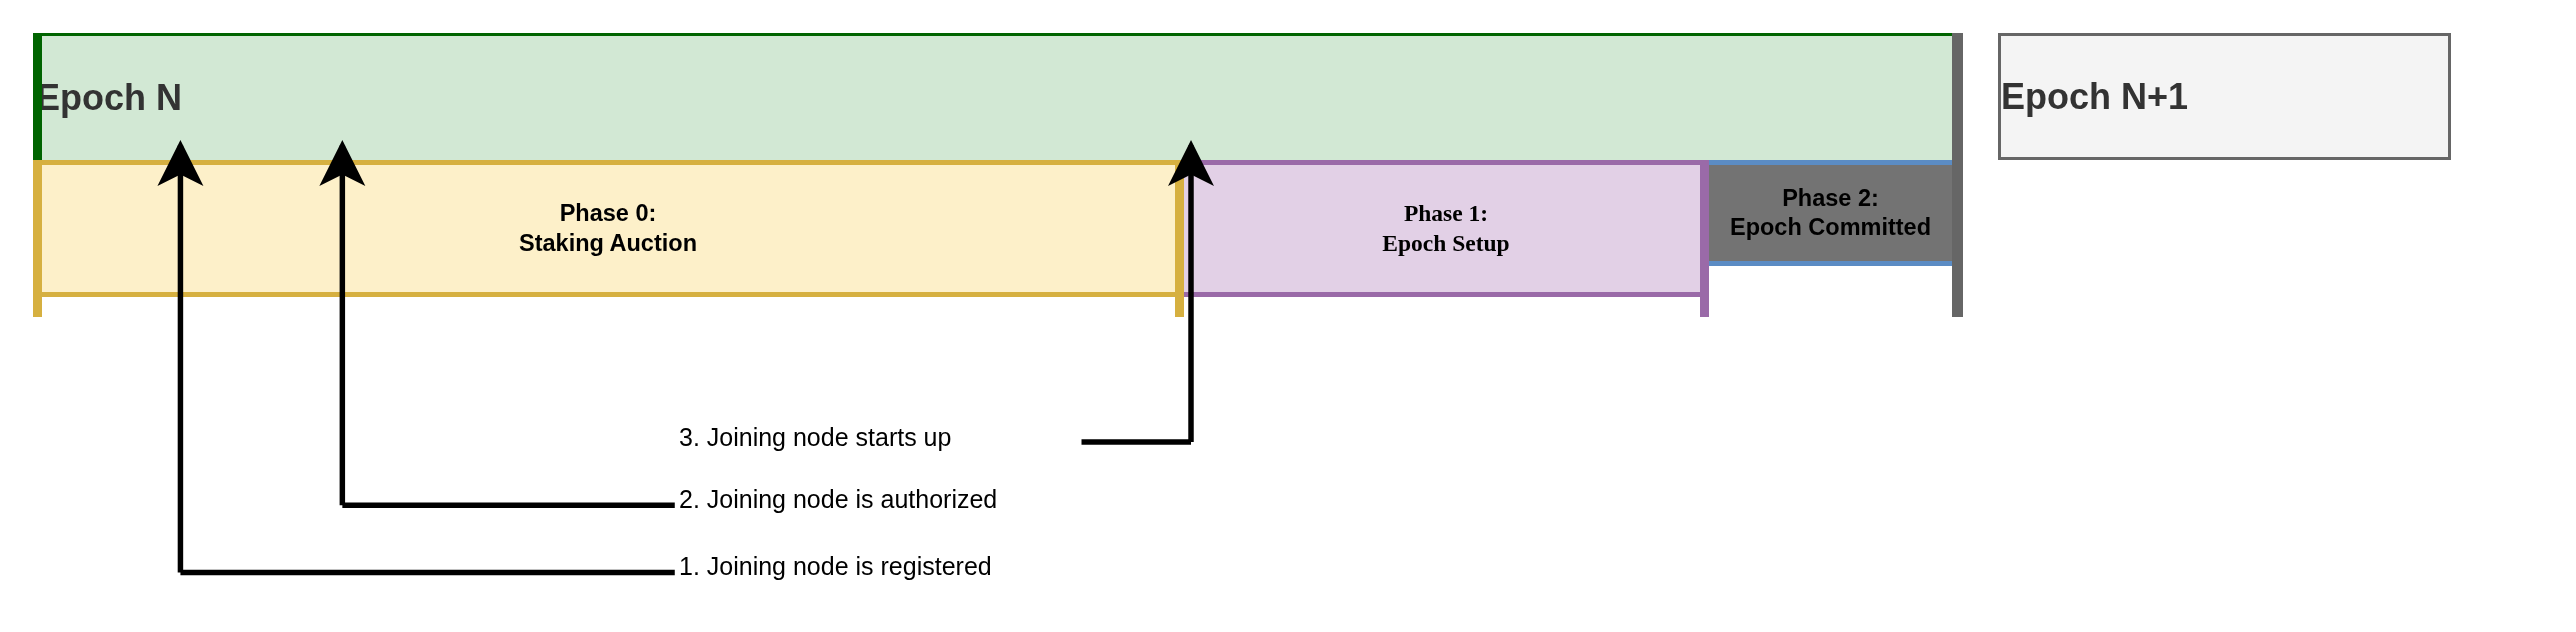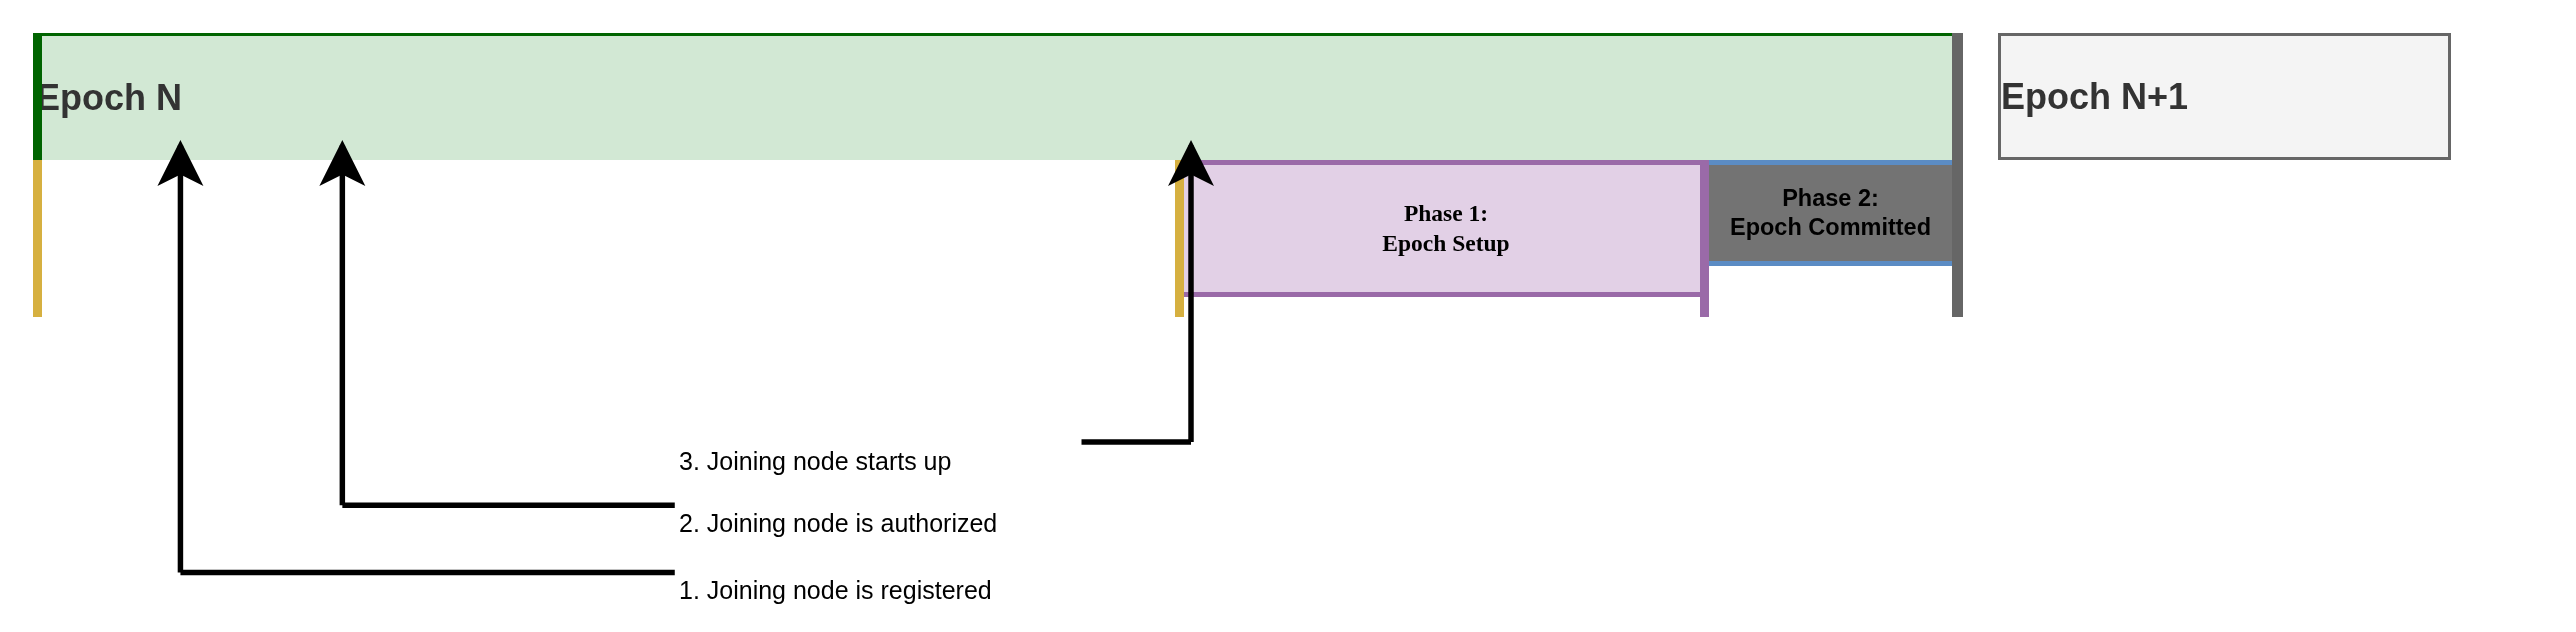--- a/index.html
+++ b/index.html
@@ -131,21 +131,20 @@
     background: #006400;
   }
 
   
   .callout-label {
     position: absolute;
     font-size: 25px;
     color: #000000;
     white-space: nowrap;
     font-weight: normal;
-    margin-top: 24px;
   }
   #label-3 { left: 679px; top: 423px; }
   #label-2 { left: 679px; top: 485px; }
   #label-1 { left: 679px; top: 552px; }
 
   
   #connectors {
     position: absolute;
     left: 0;
     top: 0;
@@ -164,20 +163,24 @@
   </div>
 
   <div id="green-left-bar"></div>
 
   <div id="epoch-divider"></div>
 
   <div class="epoch-box" id="epoch-n1">
     <span>Epoch N+1</span>
   </div>
 
+  <div class="phase-box" id="phase-0">
+    <span>Phase 0:</span>
+    <span>Staking Auction</span>
+  </div>
 
   <div class="phase-box" id="phase-1">
     <span>Phase 1:</span>
     <span>Epoch Setup</span>
   </div>
 
   <div class="phase-box" id="phase-2">
     <span>Phase 2:</span>
     <span>Epoch Committed</span>
   </div>

